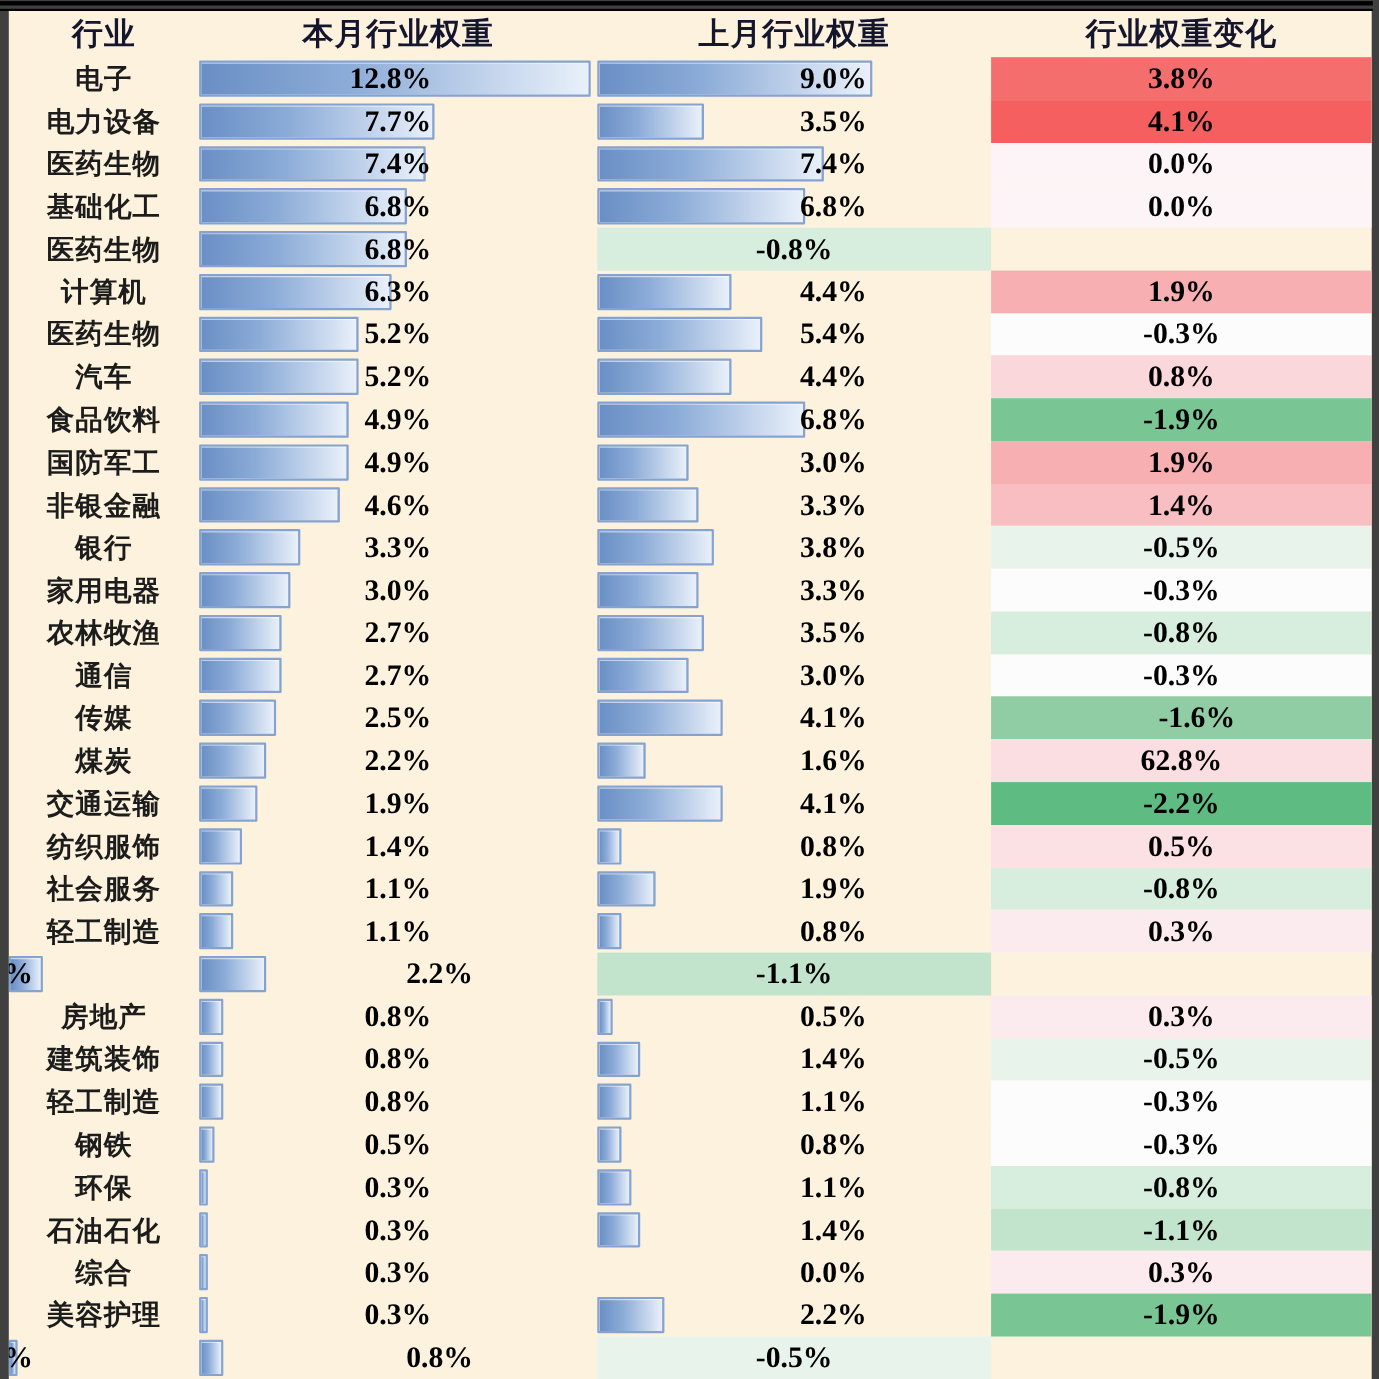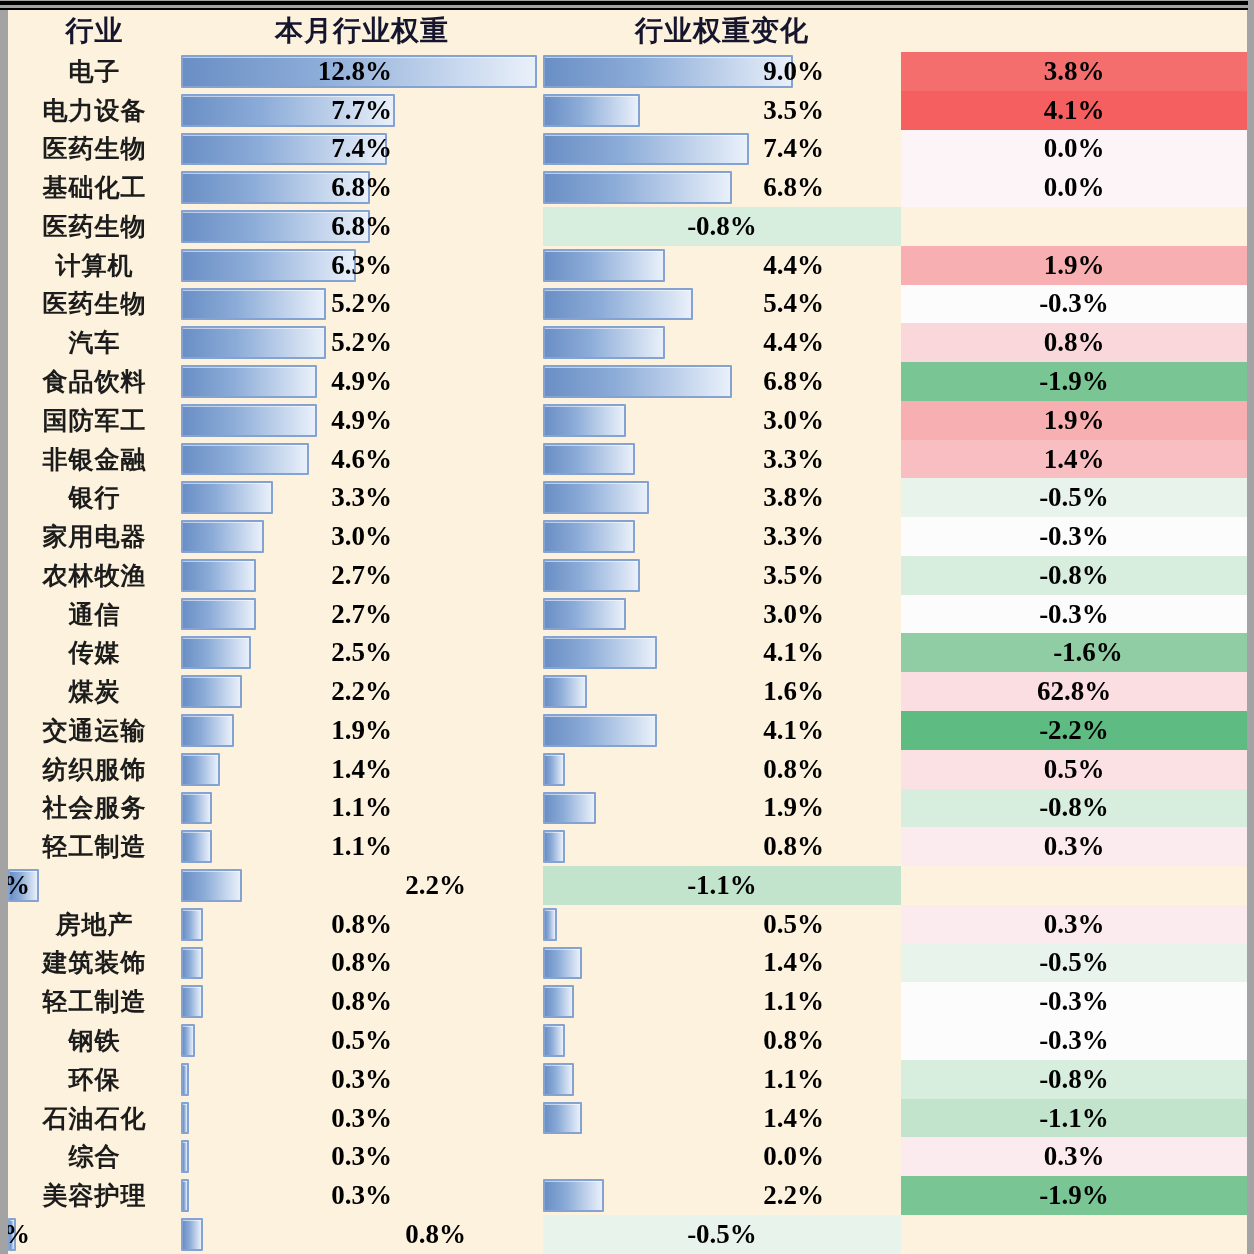--- a/index.html
+++ b/index.html
@@ -1,17 +1,17 @@
 <!DOCTYPE html>
 <html><head>
 <meta charset="utf-8">
 <style>
   html,body { margin:0; padding:0; background:#ffffff; }
   .page {
-    position:relative; width:1254px; height:1254px; overflow:hidden; background:#a3a3a3;
+    position:relative; width:1254px; height:1254px; overflow:hidden; background:#404040;
     font-family:"Liberation Serif","DejaVu Serif",serif;
   }
   .rule-thick { position:absolute; top:1px; left:0; width:1248px; height:4px; background:#000; }
   .rule-thin  { position:absolute; top:8px; left:0; width:1248px; height:2px; background:#000; }
   .content {
     position:absolute; left:8px; top:10px; width:1239px; height:1244px;
     background:#FCF2DD; overflow:hidden;
   }
   .header {
     display:grid; grid-template-columns:173px 362px 358px 346px;
@@ -32,36 +32,37 @@
     position:absolute; left:0; top:3px; bottom:3px; box-sizing:border-box;
     border:2px solid #85A3D2; border-radius:1px;
     background:linear-gradient(to right,#6A8FC5 0%,#8CACD8 38%,#E9F0FA 100%);
     box-shadow:inset 0 1px 0 rgba(255,255,255,0.55);
   }
   .bar-label {
     position:absolute; inset:0; display:flex; align-items:center; justify-content:flex-end;
     font-size:27px; font-weight:bold; color:#000;
   }
   .barcell.current  .bar-label { padding-right:151px; }
-  .barcell.previous .bar-label { padding-right:77px; }
+  .barcell.previous .bar-label { padding-right:113px; }
   .changecell {
     display:flex; align-items:center; justify-content:center;
     font-size:27px; font-weight:bold; color:#000;
   }
 </style>
 </head>
 <body>
 
 <div class="page">
   <div class="rule-thick"></div>
   <div class="rule-thin"></div>
   <div class="content">
     <div class="header">
       <div class="h">行业</div>
       <div class="h">本月行业权重</div>
+      <div class="h">上月行业权重</div>
       <div class="h">行业权重变化</div>
     </div>
     <div id="rows">
   <div class="row">
     <div class="ind">电子</div>
     <div class="barcell current">
       <div class="bar" style="width: 355.84px;"></div>
       <div class="bar-label">12.8%</div>
     </div>
     <div class="barcell previous">

